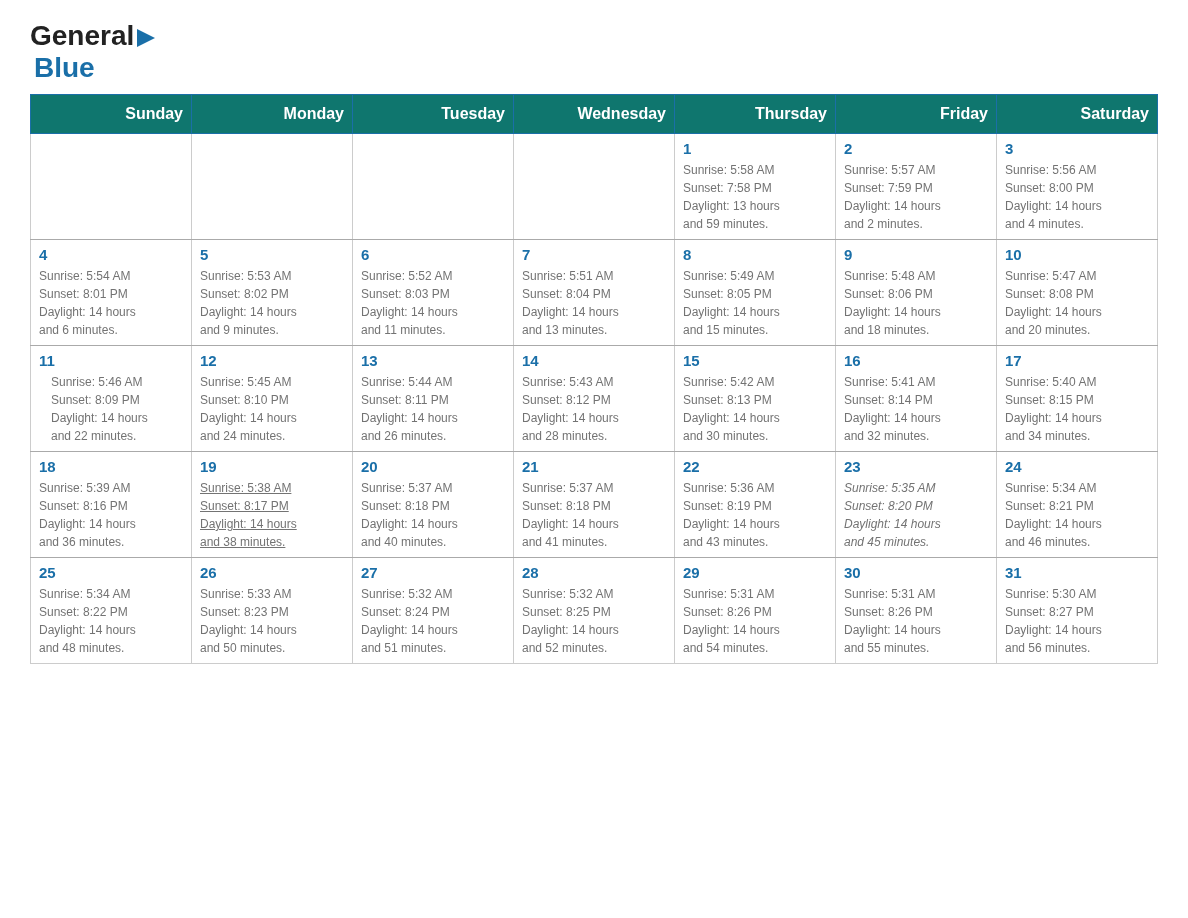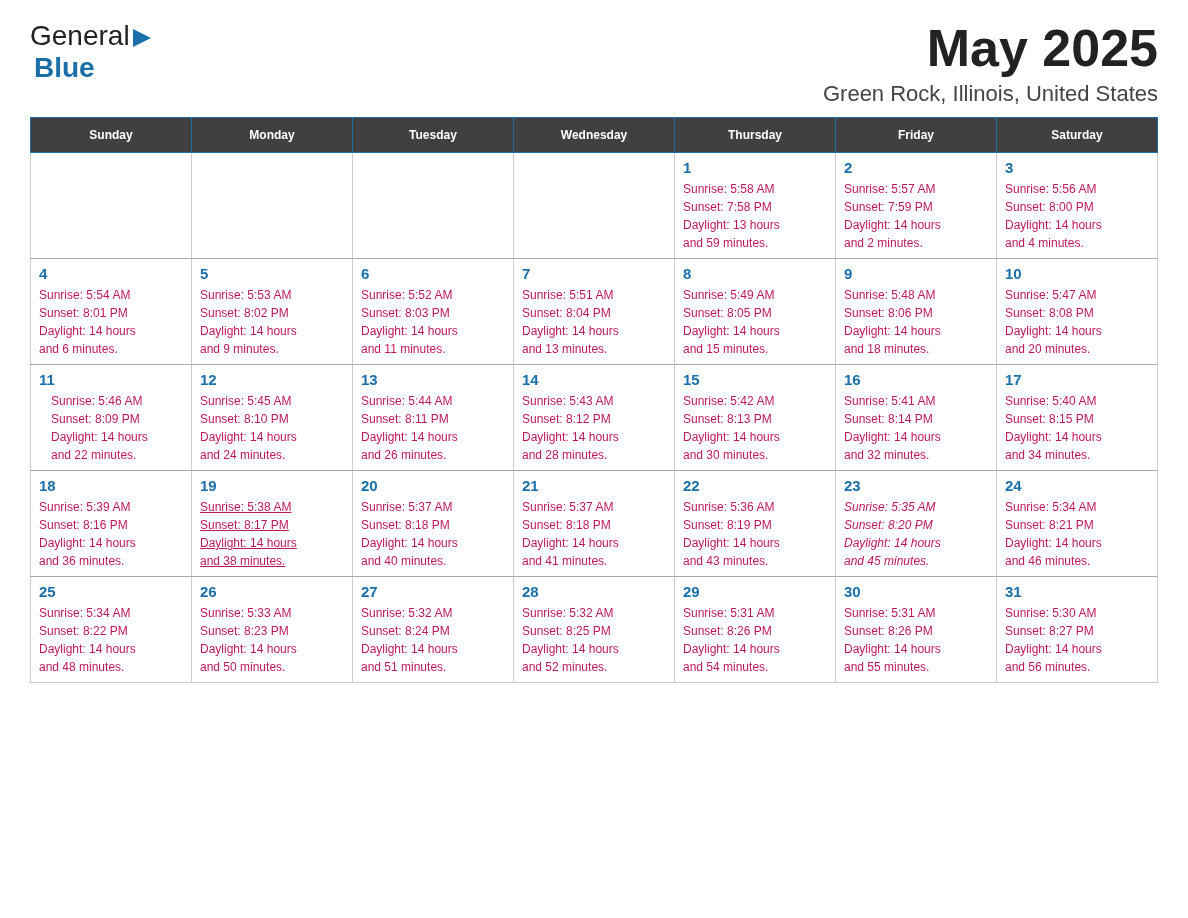--- a/index.html
+++ b/index.html
@@ -30,47 +30,47 @@
       font-weight: normal;
       color: #444;
       margin-top: 4px;
     }
     .calendar {
       width: 100%;
       border-collapse: collapse;
       margin-top: 10px;
     }
     .calendar thead tr th {
-      background-color: #404040;
+      background-color: #0f766e;
       color: #fff;
-      font-size: 12px;
+      font-size: 16px;
       font-weight: bold;
       padding: 10px 8px;
-      text-align: center;
+      text-align: right;
       border: 1px solid #1a6fa8;
     }
     .calendar tbody tr td {
       vertical-align: top;
       border: 1px solid #ccc;
       padding: 6px 8px;
       width: 14.28%;
       min-height: 110px;
       font-size: 12.5px;
       color: #222;
     }
     .calendar tbody tr td .day-num {
       font-size: 15px;
       font-weight: bold;
       color: #1a6fa8;
       display: block;
       margin-bottom: 4px;
     }
     .calendar tbody tr td .day-info {
       font-size: 12px;
-      color: #be185d;
+      color: #737373;
       line-height: 1.5;
     }
     .calendar tbody tr td.empty {
       background: #fff;
     }
     .calendar tbody tr:not(:last-child) td {
       border-bottom: 1px solid #aaa;
     }
     .logo-wrapper {
       display: flex;
@@ -86,32 +86,28 @@
       align-items: center;
       margin-left: 2px;
     }
   </style>
 </head>
 <body>
 
 <div class="header">
   <div class="logo-wrapper">
     <div class="logo-line1">
-      <span style="font-size:28px;font-weight:normal;color:#222;font-family:Arial,sans-serif;">General</span>
+      <span style="font-size:28px;font-weight:bold;color:#222;font-family:Arial,sans-serif;">General</span>
       <svg width="18" height="18" viewBox="0 0 18 18" style="margin-left:3px;margin-top:4px;">
         <polygon points="0,0 18,9 0,18" fill="#1a6fa8"></polygon>
       </svg>
     </div>
     <div class="logo-line2">
       <span style="font-size:28px;font-weight:bold;color:#1a6fa8;font-family:Arial,sans-serif;margin-left:2px;">Blue</span>
     </div>
-  </div>
-  <div class="title-block">
-    <h1>May 2025</h1>
-    <h2>Green Rock, Illinois, United States</h2>
   </div>
 </div>
 
 <table class="calendar">
   <thead>
     <tr>
     <th>Sunday</th>
         <th>Monday</th>
         <th>Tuesday</th>
         <th>Wednesday</th>

